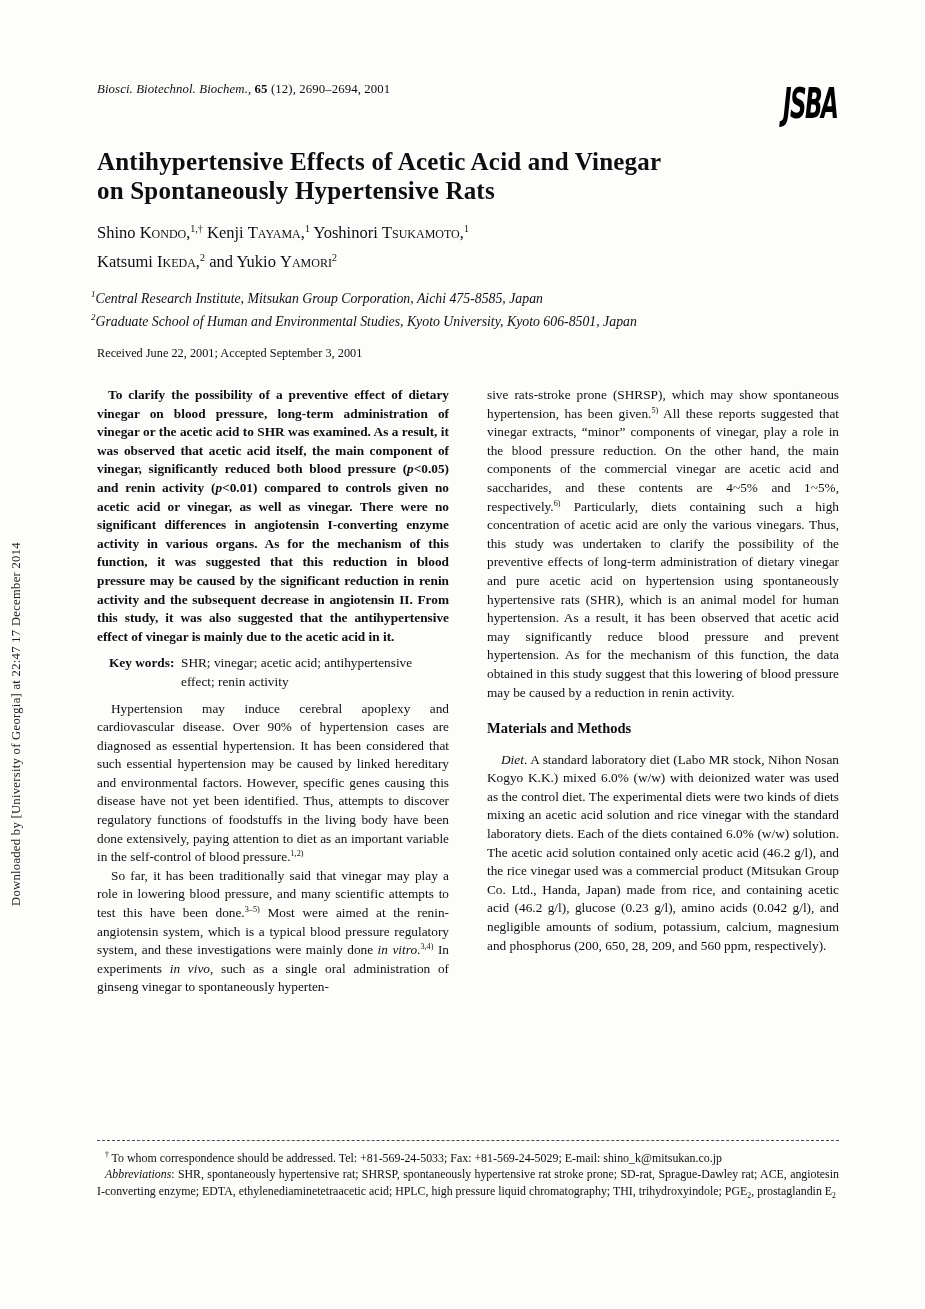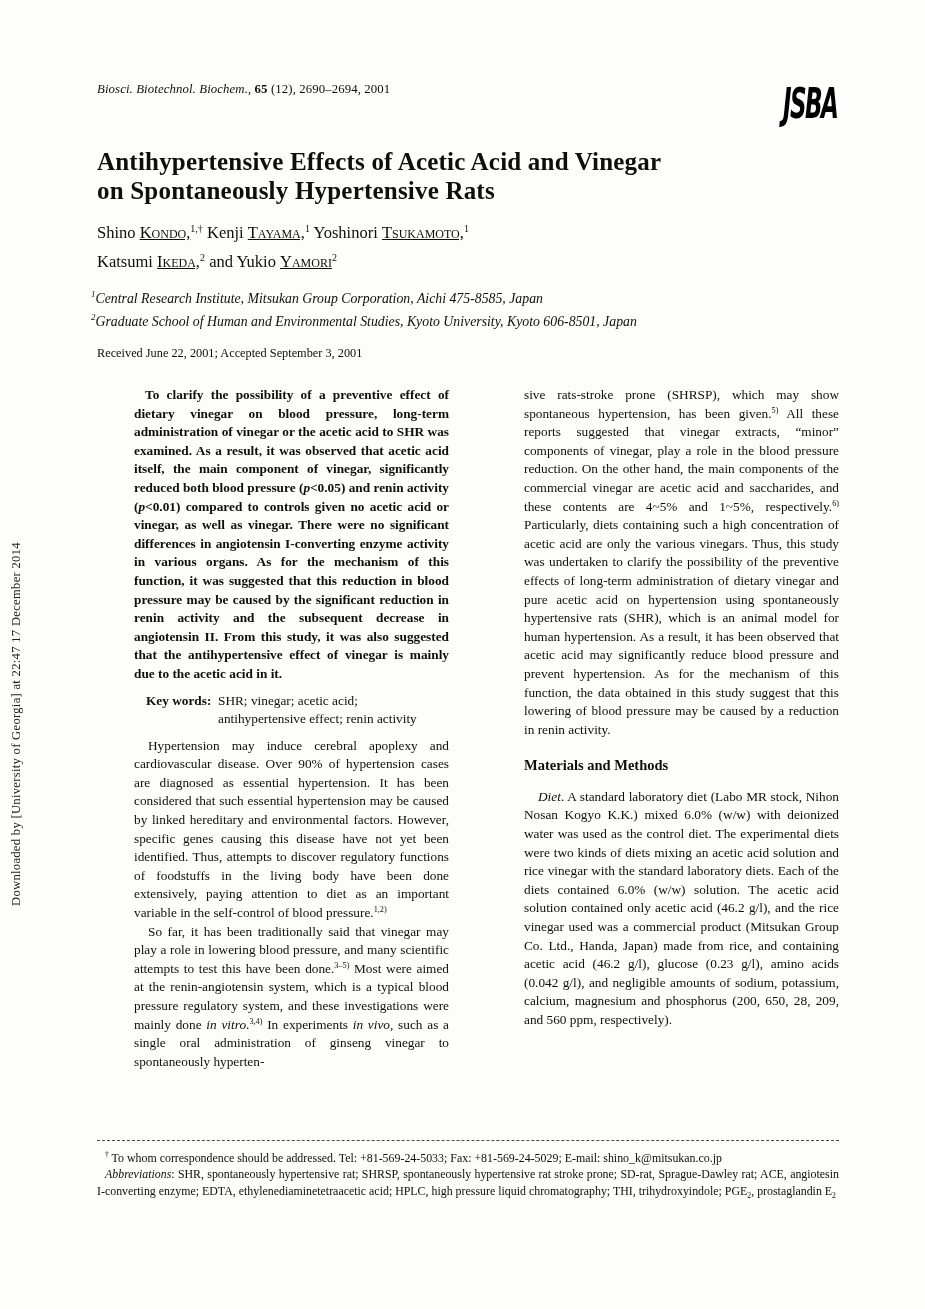--- a/index.html
+++ b/index.html
@@ -60,21 +60,21 @@
     letter-spacing: 0.2px;
   }
 
   .authors {
     position: absolute;
     left: 97px;
     top: 218px;
     font-size: 16.5px;
     line-height: 29px;
   }
-  .fam { font-variant: small-caps; text-decoration: underline; }
+  .fam { font-variant: small-caps; }
   .asup { font-size: 10px; vertical-align: super; line-height: 0; }
 
   .affils {
     position: absolute;
     left: 91px;
     top: 288px;
     font-style: italic;
     font-size: 13.8px;
     line-height: 22.5px;
   }
@@ -93,21 +93,20 @@
     top: 386px;
     width: 742px;
     display: flex;
     gap: 38px;
   }
   .col {
     width: 352px;
     font-size: 13.3px;
     line-height: 18.6px;
     text-align: justify;
-    margin-left: 37px;
   }
   .col sup { font-size: 0.62em; vertical-align: super; line-height: 0; }
 
   .abstract {
     font-weight: bold;
     text-indent: 11px;
   }
   .keywords {
     display: flex;
     margin: 8px 0;

